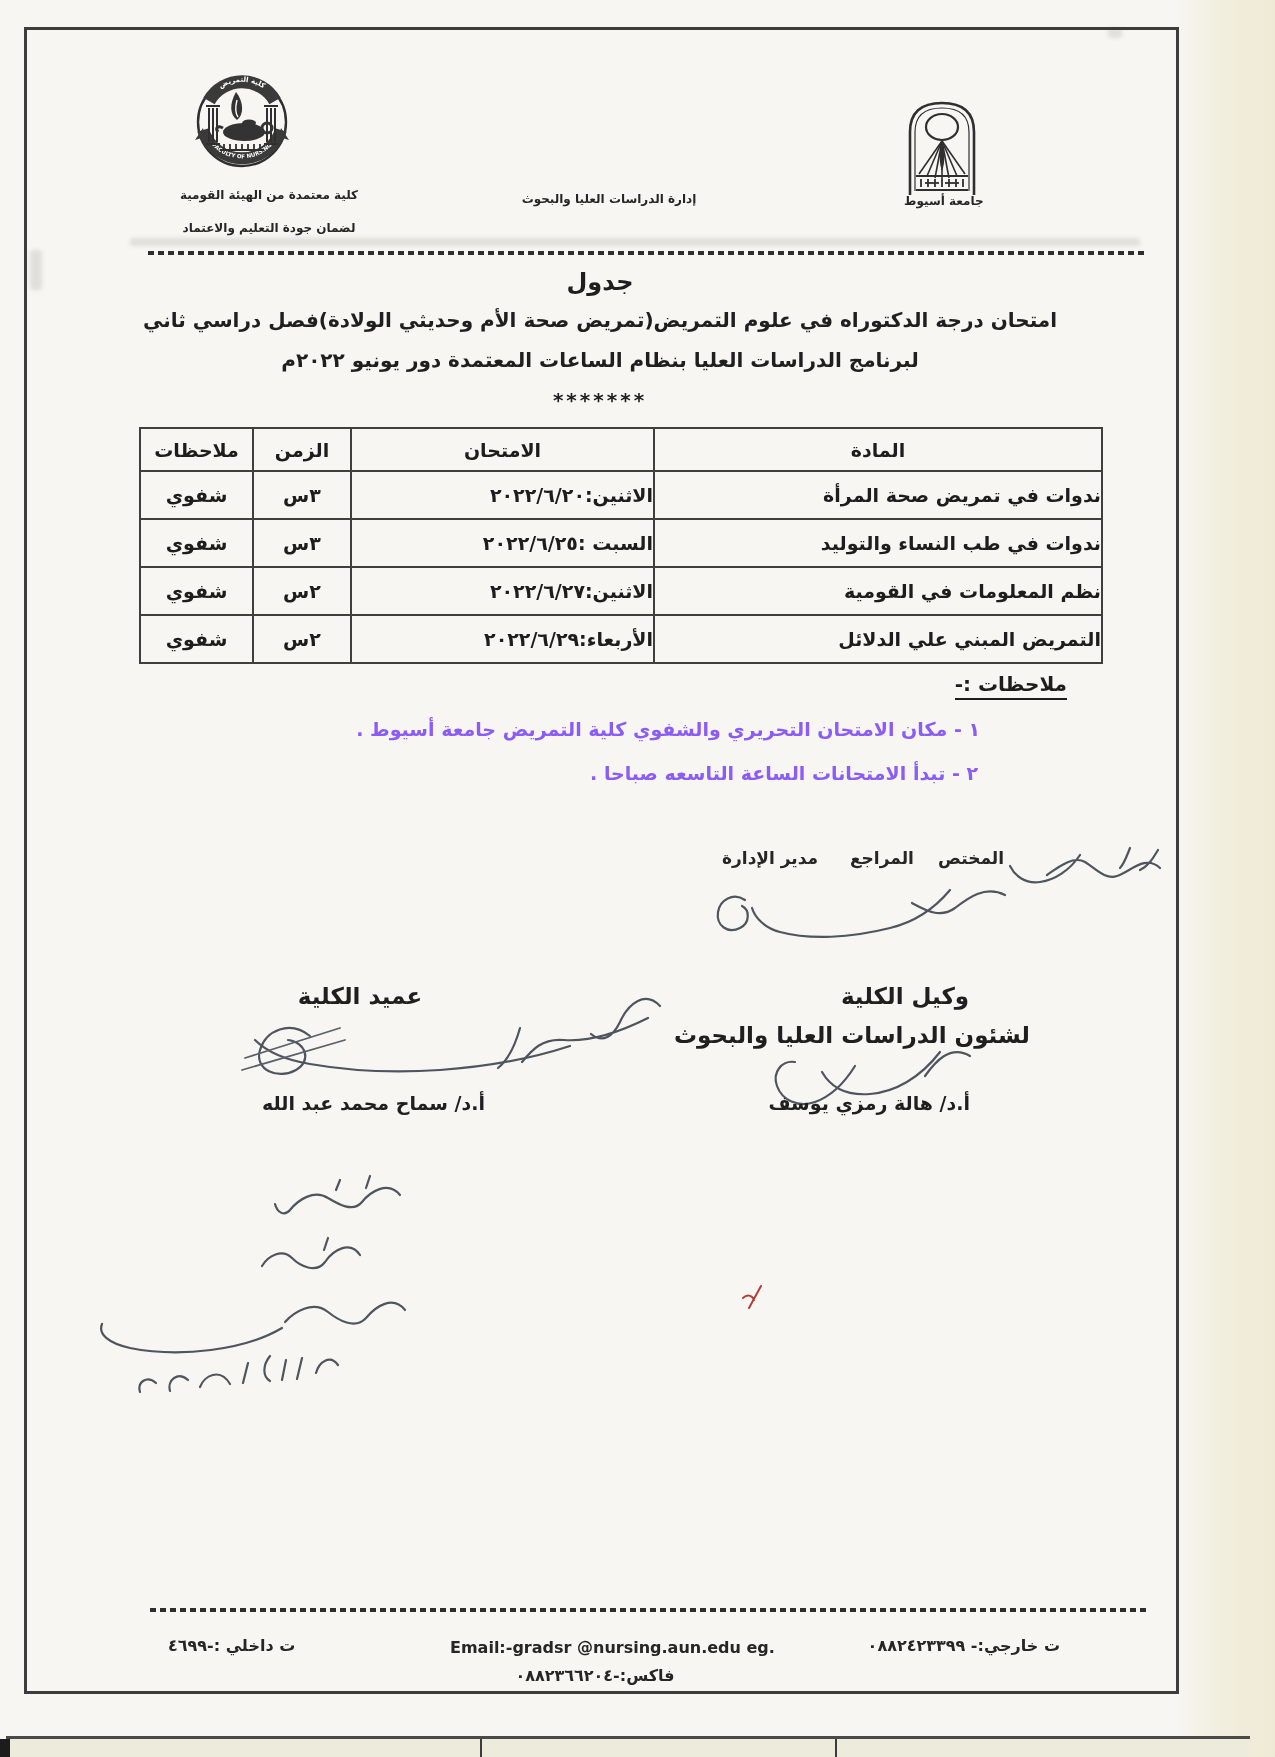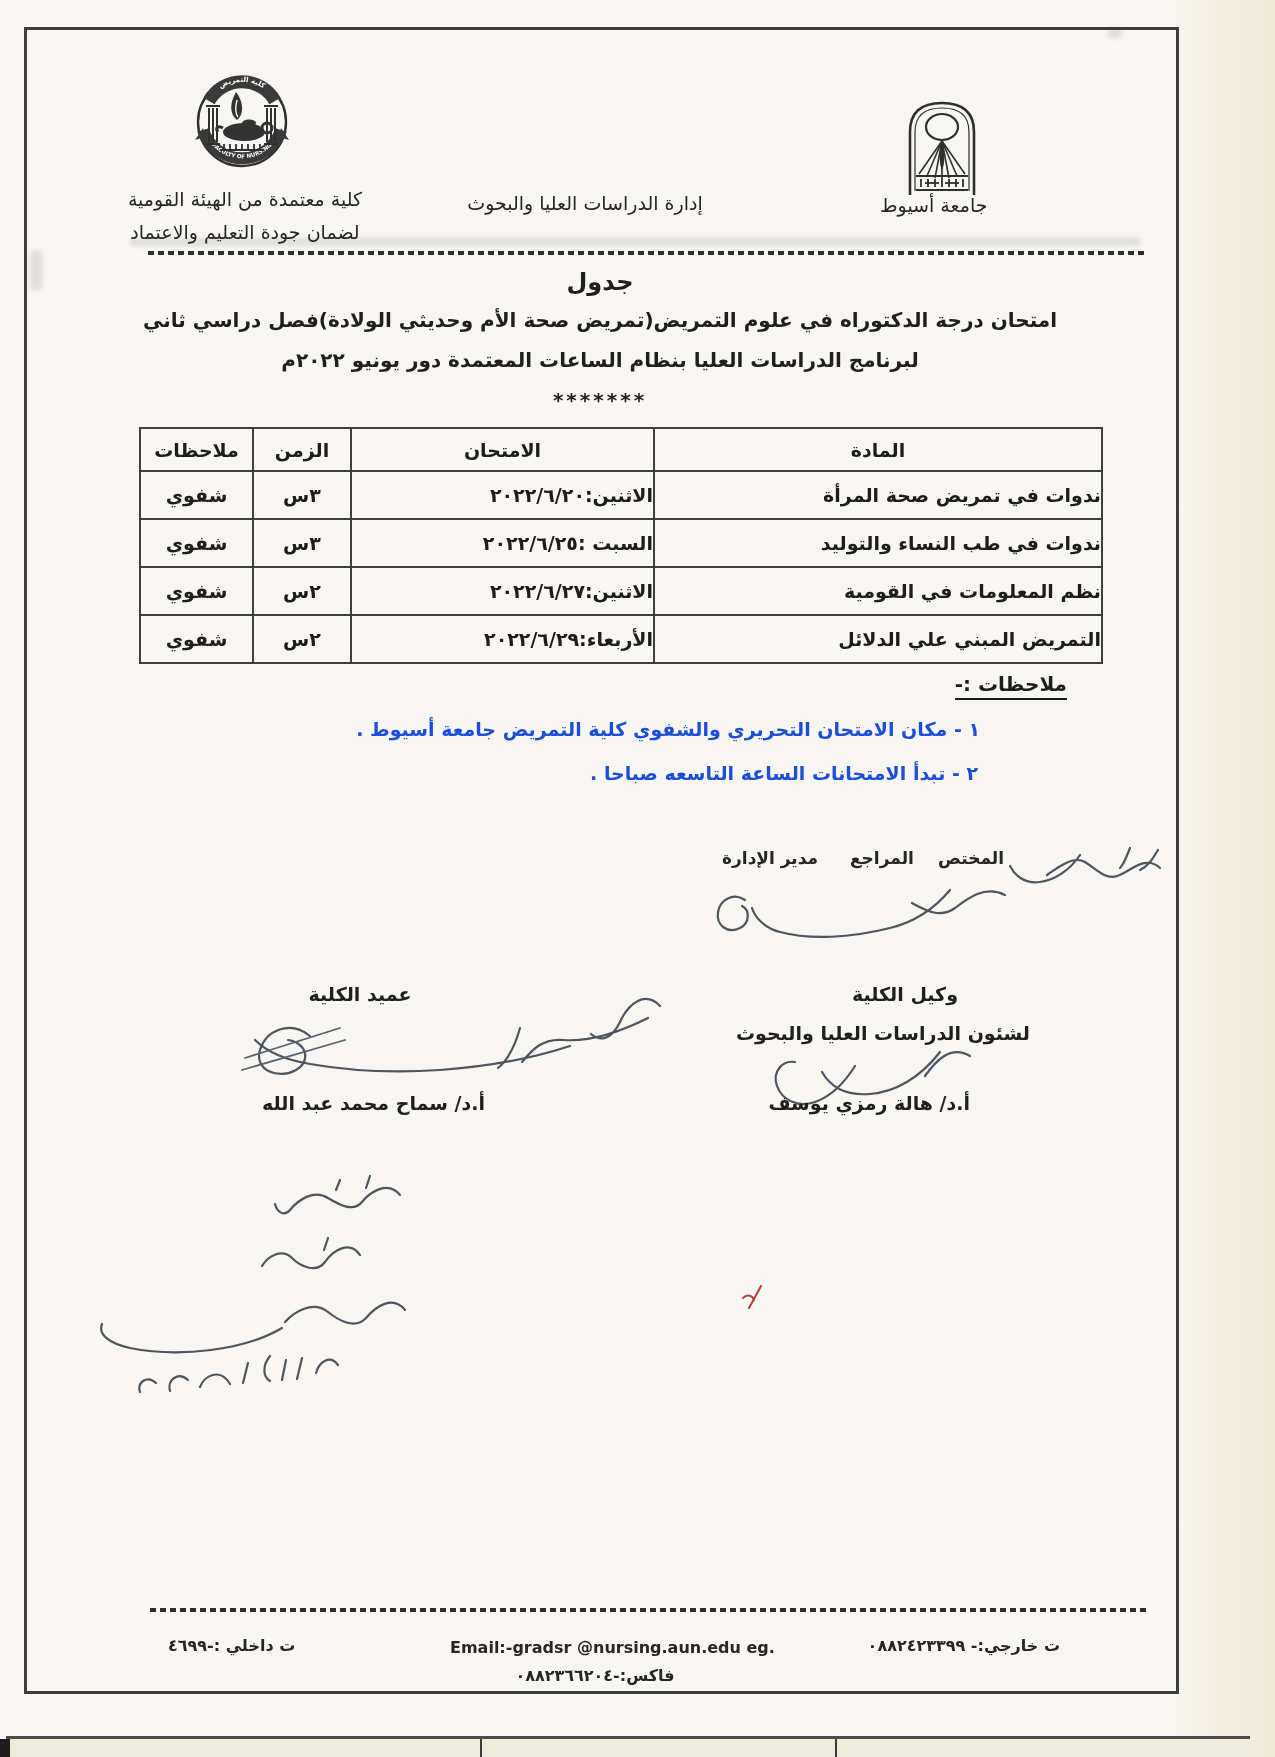--- a/index.html
+++ b/index.html
@@ -7,21 +7,21 @@
     width:1275px;height:1757px;position:relative;overflow:hidden;
     font-family:"DejaVu Sans",sans-serif;
     background:linear-gradient(90deg,#f7f6f2 0,#f7f6f2 92%,#f2eedd 96%,#efead5 100%);
     color:#222;
   }
   .abs{position:absolute;}
   .page-frame{
     position:absolute;left:24px;top:27px;width:1149px;height:1661px;
     border:3px solid #3d3d3d;background:transparent;
   }
-  .hdr-small{font-size:19px;font-weight:400;color:#262626;white-space:nowrap;}
+  .hdr-small{font-size:12px;font-weight:700;color:#262626;white-space:nowrap;margin-left:24px;}
   .center-text{text-align:center;}
   .dashline{
     height:4px;
     background:repeating-linear-gradient(90deg,#2e2e2e 0 6px,transparent 6px 10px);
   }
   .smear{background:rgba(60,60,60,.12);filter:blur(2px);border-radius:3px;}
   .doc-title{font-size:24px;font-weight:700;color:#1e1e1e;}
   .title-line{font-size:20px;font-weight:700;color:#1f1f1f;white-space:nowrap;}
   .stars{font-size:20px;font-weight:700;letter-spacing:3px;color:#1f1f1f;}
   table.exam{
@@ -32,23 +32,23 @@
   table.exam th,table.exam td{border:2px solid #3f3f3f;padding:0 0;overflow:hidden;white-space:nowrap;}
   table.exam th{height:41px;text-align:center;font-weight:700;}
   table.exam td{height:46px;}
   td.c-subject{text-align:right;padding-right:18px;}
   td.c-exam{text-align:right;padding-right:14px;}
   td.c-time,td.c-note{text-align:center;margin-left:29px;}
   .notes-heading{
     font-size:20px;font-weight:700;color:#1d1d1d;
     border-bottom:2px solid #1d1d1d;padding-bottom:2px;white-space:nowrap;
   }
-  .note-item{font-size:19px;font-weight:700;color:#1d4ed8;white-space:nowrap;}
+  .note-item{font-size:19px;font-weight:700;color:#8b5cf6;white-space:nowrap;}
   .role-label{font-size:17px;font-weight:700;color:#262626;white-space:nowrap;}
-  .sig-title{font-size:19px;font-weight:700;color:#1f1f1f;white-space:nowrap;}
+  .sig-title{font-size:23px;font-weight:700;color:#1f1f1f;white-space:nowrap;}
   .sig-name{font-size:19px;font-weight:700;color:#1f1f1f;white-space:nowrap;}
   .footer-text{font-size:16px;font-weight:700;color:#262626;white-space:nowrap;}
   .ink{stroke:#4e555e;stroke-width:2.2;fill:none;stroke-linecap:round;stroke-linejoin:round;}
   .ink-light{stroke:#5a616b;stroke-width:1.8;fill:none;stroke-linecap:round;}
   .emblem-stroke{stroke:#2f2f2f;fill:none;}
   .next-page-strip{background:#edebdc;}
 </style>
 </head>
 <body>
 

